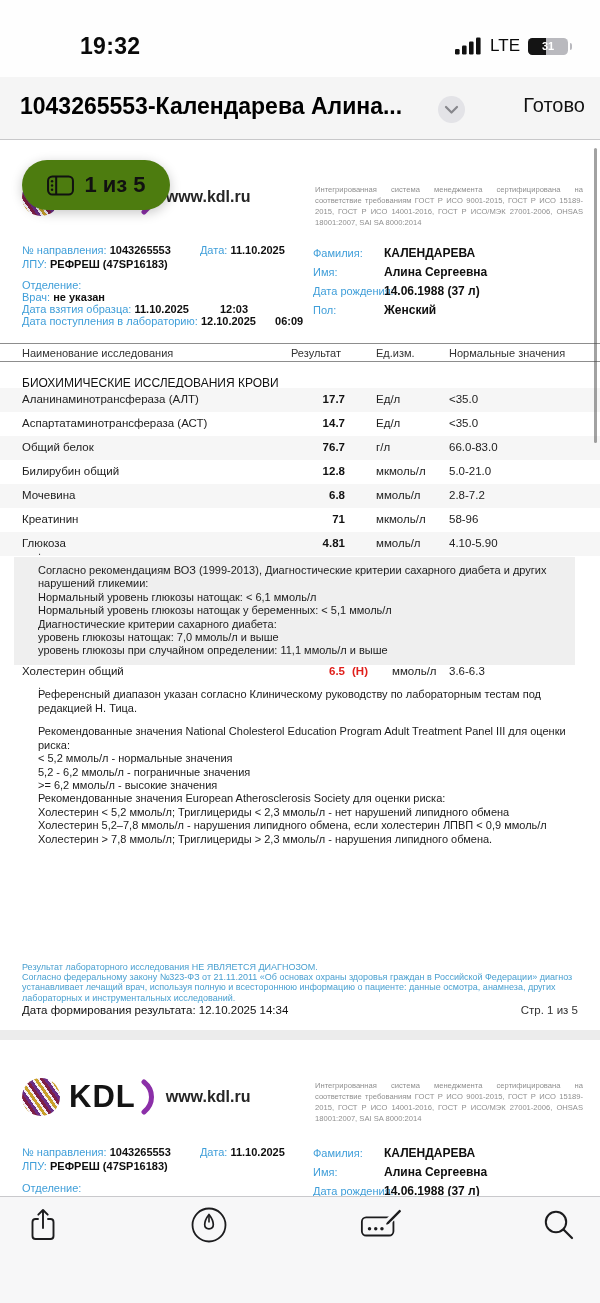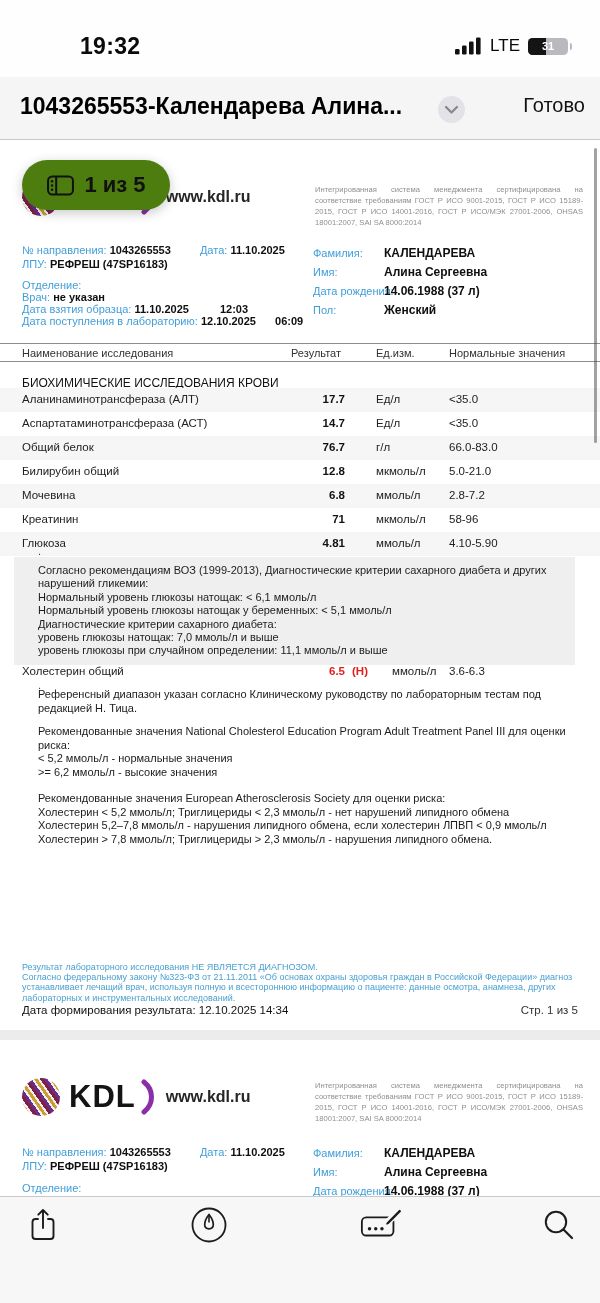--- a/index.html
+++ b/index.html
@@ -260,20 +260,21 @@
       <span class="c-norm">3.6-6.3</span>
     </div>
 
     <span class="dot" style="top:539px;">.</span>
 
     <div class="note" style="top:548px;">Референсный диапазон указан согласно Клиническому руководству по лабораторным тестам под редакцией Н. Тица.</div>
 
     <div class="note" style="top:585px;">
       <div>Рекомендованные значения National Cholesterol Education Program Adult Treatment Panel III для оценки риска:</div>
       <div>&lt; 5,2 ммоль/л - нормальные значения</div>
+      <div>5,2 - 6,2 ммоль/л - пограничные значения</div>
       <div>&gt;= 6,2 ммоль/л - высокие значения</div>
     </div>
 
     <div class="note" style="top:652px;">
       <div>Рекомендованные значения European Atherosclerosis Society для оценки риска:</div>
       <div>Холестерин &lt; 5,2 ммоль/л; Триглицериды &lt; 2,3 ммоль/л - нет нарушений липидного обмена</div>
       <div>Холестерин 5,2–7,8 ммоль/л - нарушения липидного обмена, если холестерин ЛПВП &lt; 0,9 ммоль/л</div>
       <div>Холестерин &gt; 7,8 ммоль/л; Триглицериды &gt; 2,3 ммоль/л - нарушения липидного обмена.</div>
     </div>
 

